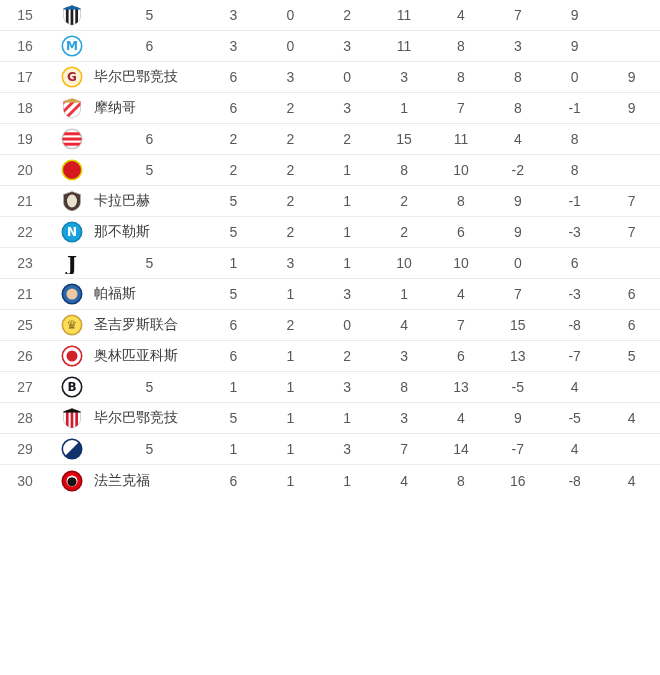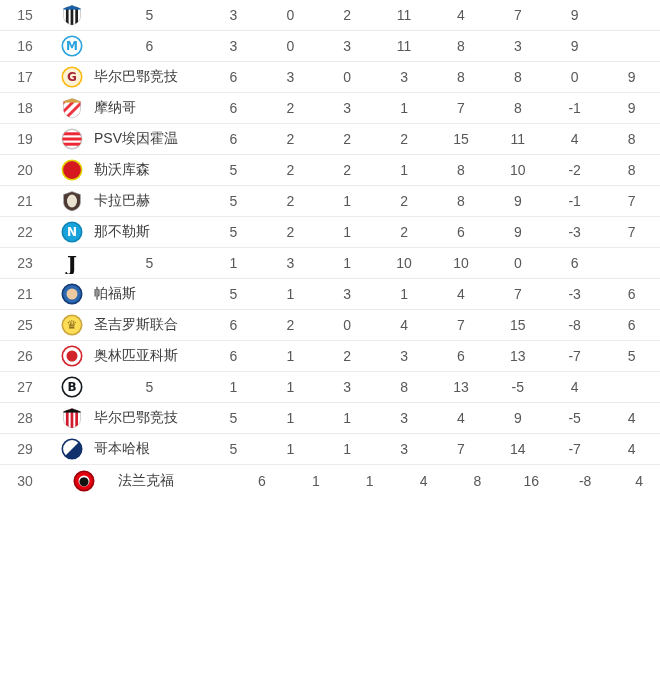--- a/index.html
+++ b/index.html
@@ -12,21 +12,21 @@
     background: #ffffff;
   }
   .row {
     display: grid;
     grid-template-columns: 50px 44px 111px repeat(8, 1fr);
     align-items: center;
     height: 31px;
     border-bottom: 1px solid #ebebeb;
     background: #ffffff;
   }
-  .row:last-child { border-bottom: none; gap: 12px; }
+  .row:last-child { border-bottom: none; }
   .cell-rank {
     text-align: center;
     font-size: 14px;
     color: #666666;
   }
   .cell-logo {
     display: flex;
     align-items: center;
     justify-content: center;
   }
@@ -162,21 +162,20 @@
             </clipPath>
           </defs>
           <circle cx="11" cy="11" r="9.7" fill="#ffffff" stroke="#c9c9c9" stroke-width="1.6"></circle>
           <g clip-path="url(#clip4)">
             <rect x="1" y="4.3" width="20" height="3" fill="#ee2737"></rect>
             <rect x="1" y="9.5" width="20" height="3" fill="#ee2737"></rect>
             <rect x="1" y="14.7" width="20" height="3" fill="#ee2737"></rect>
           </g>
         </svg>
       </div>
-      <div class="cell-name">PSV埃因霍温</div>
       <div class="cell-stat">6</div>
       <div class="cell-stat">2</div>
       <div class="cell-stat">2</div>
       <div class="cell-stat">2</div>
       <div class="cell-stat">15</div>
       <div class="cell-stat">11</div>
       <div class="cell-stat">4</div>
       <div class="cell-stat">8</div>
     </div>
     <div class="row">
@@ -184,21 +183,20 @@
       <div class="cell-logo">
         <svg width="22" height="22" viewBox="0 0 22 22">
           <defs>
             <clipPath id="clip5">
               <circle cx="11" cy="11" r="9.7"></circle>
             </clipPath>
           </defs>
           <circle cx="11" cy="11" r="9.7" fill="#d6191f" stroke="#e0d200" stroke-width="1.6"></circle>
         </svg>
       </div>
-      <div class="cell-name">勒沃库森</div>
       <div class="cell-stat">5</div>
       <div class="cell-stat">2</div>
       <div class="cell-stat">2</div>
       <div class="cell-stat">1</div>
       <div class="cell-stat">8</div>
       <div class="cell-stat">10</div>
       <div class="cell-stat">-2</div>
       <div class="cell-stat">8</div>
     </div>
     <div class="row">
@@ -393,21 +391,20 @@
             <clipPath id="clip14">
               <circle cx="11" cy="11" r="9.7"></circle>
             </clipPath>
           </defs>
           <circle cx="11" cy="11" r="9.7" fill="#ffffff" stroke="#10316b" stroke-width="1.6"></circle>
           <g clip-path="url(#clip14)">
             <path d="M4 18 L18 4 A9.7 9.7 0 0 1 4 18 Z" fill="#10316b"></path>
           </g>
         </svg>
       </div>
-      <div class="cell-name">哥本哈根</div>
       <div class="cell-stat">5</div>
       <div class="cell-stat">1</div>
       <div class="cell-stat">1</div>
       <div class="cell-stat">3</div>
       <div class="cell-stat">7</div>
       <div class="cell-stat">14</div>
       <div class="cell-stat">-7</div>
       <div class="cell-stat">4</div>
     </div>
     <div class="row">

